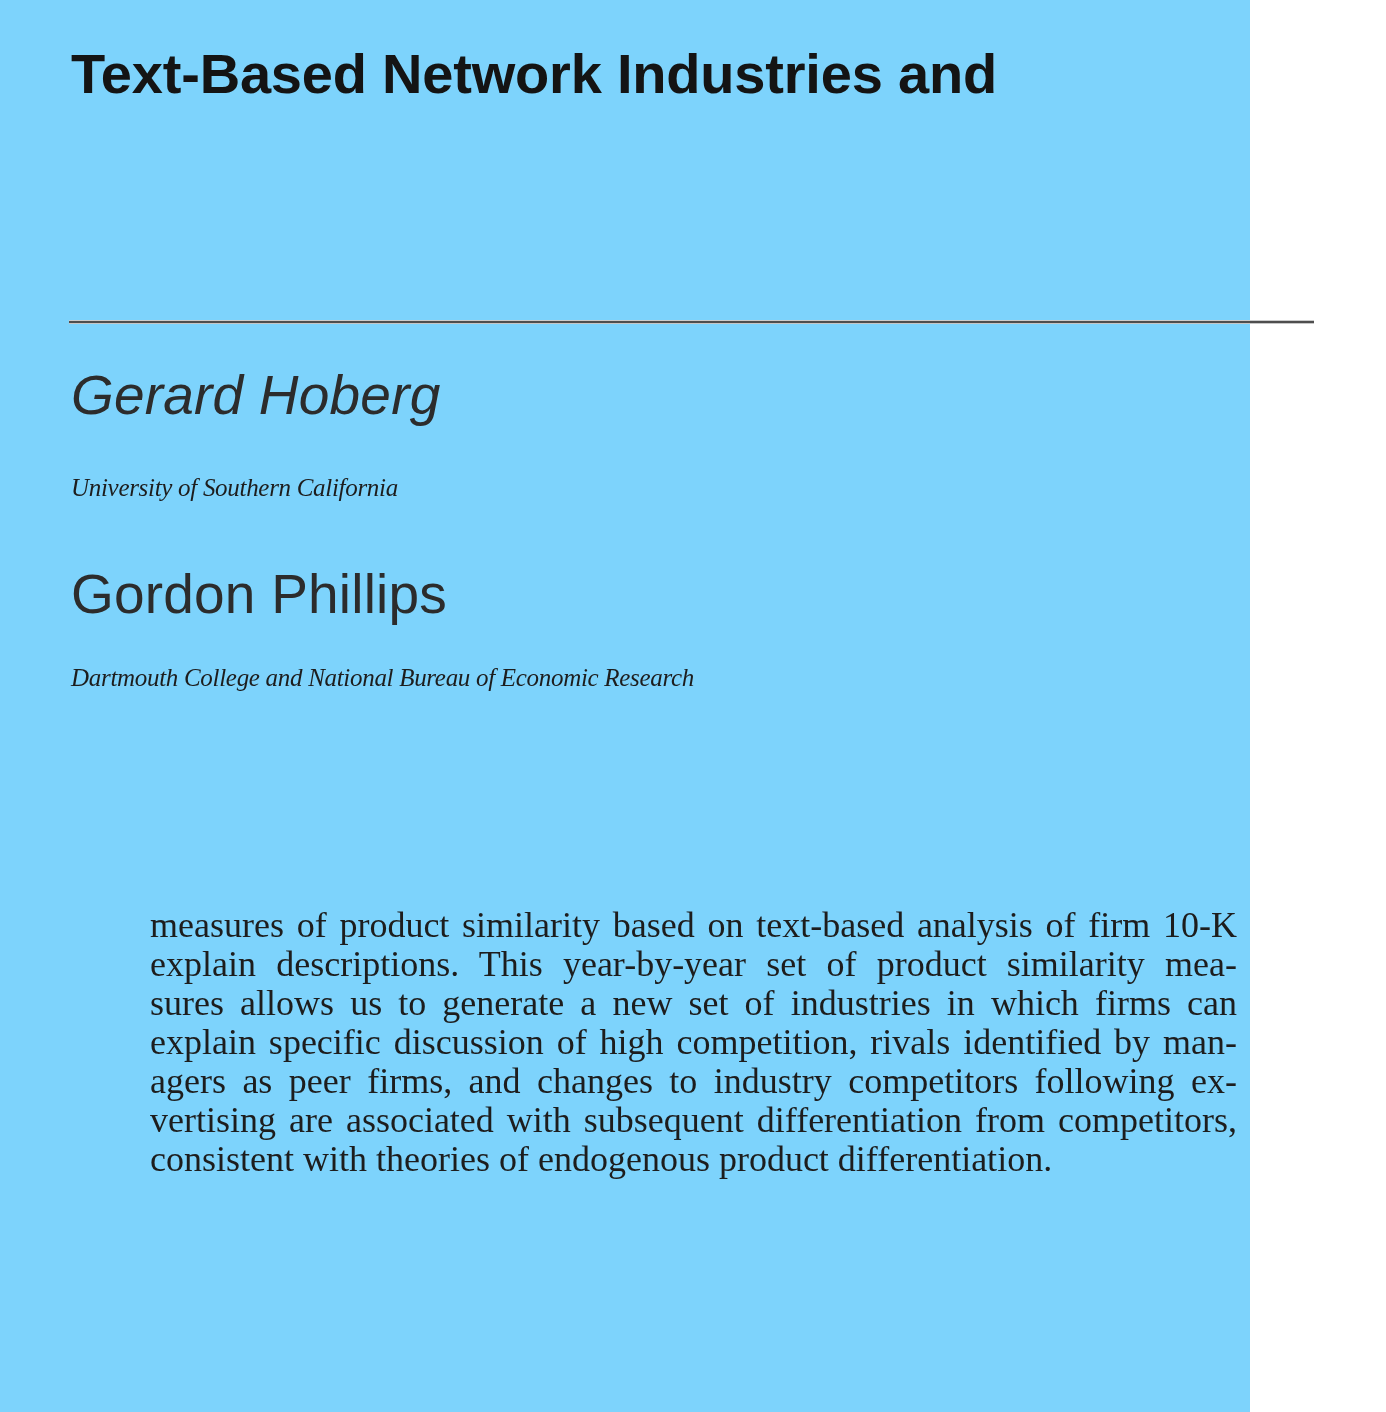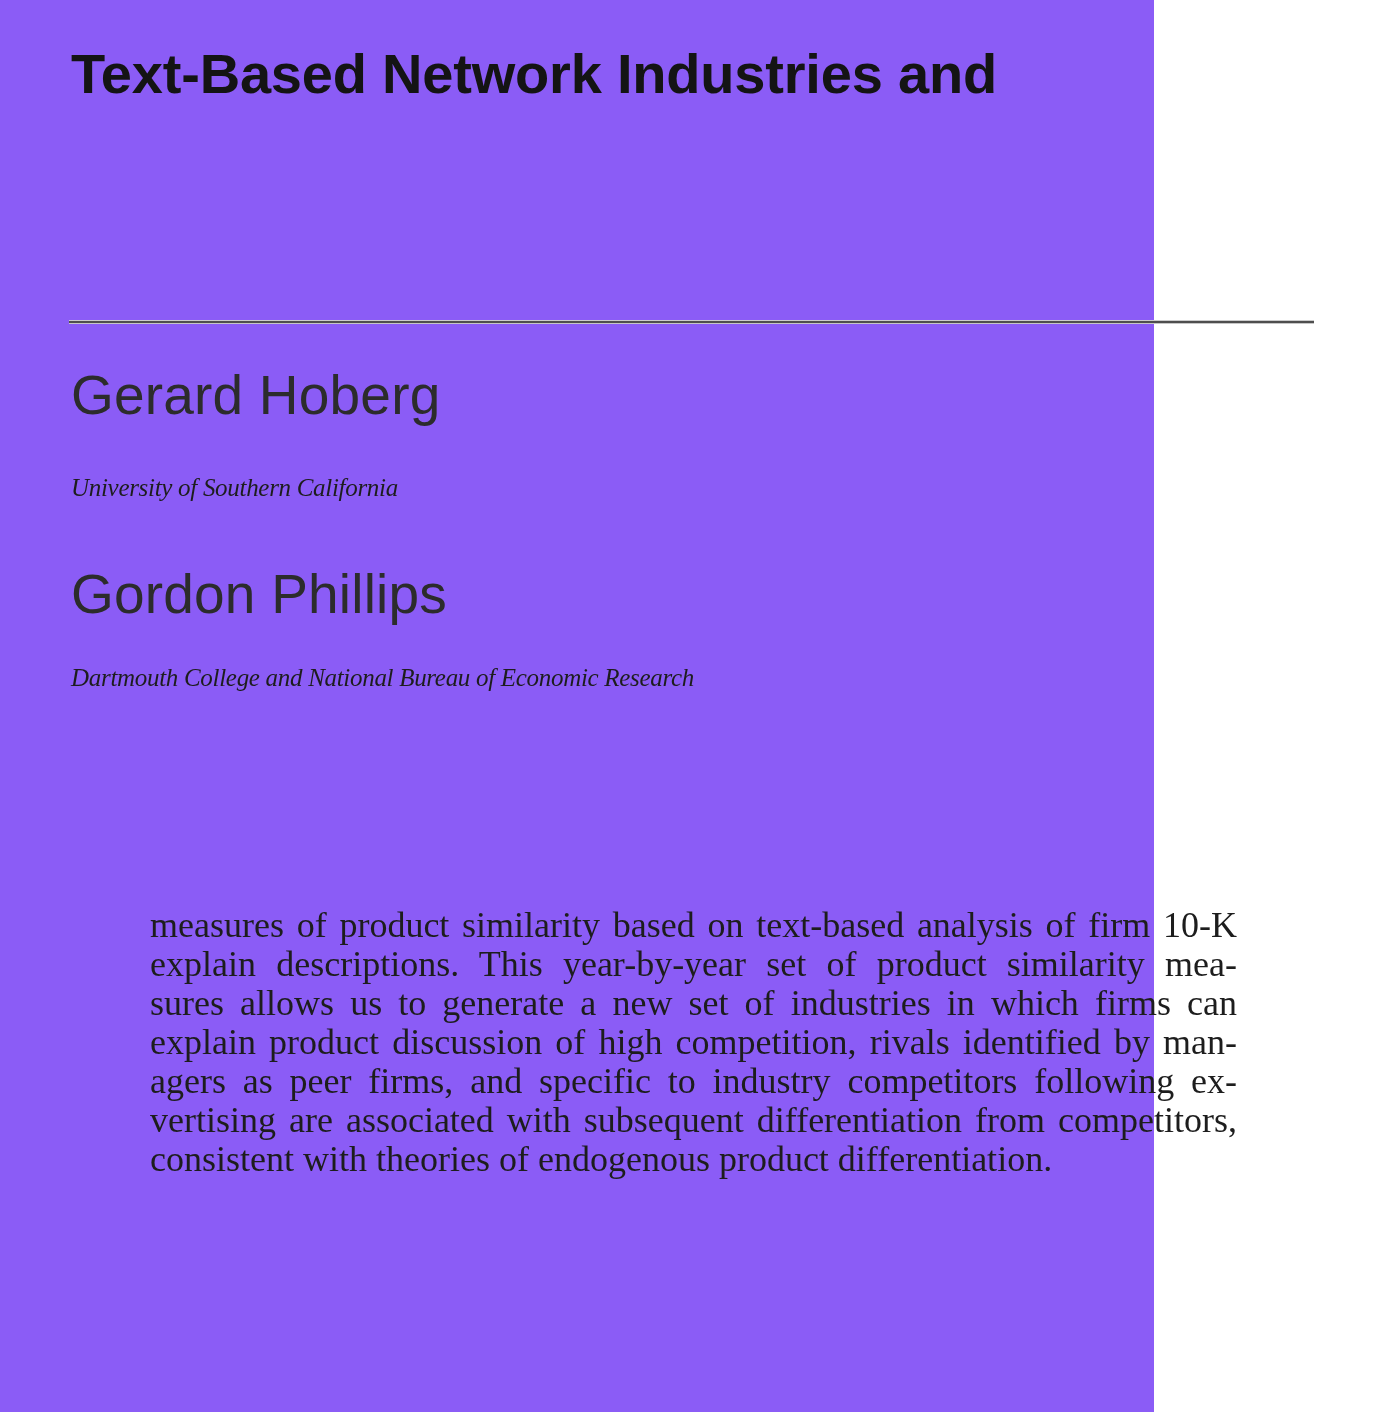--- a/index.html
+++ b/index.html
@@ -7,24 +7,24 @@
     padding: 0;
     background: #ffffff;
   }
   body {
     width: 1386px;
     height: 1412px;
     overflow: hidden;
   }
   .page {
     box-sizing: border-box;
-    width: 1154px;
+    width: 1250px;
     height: 1412px;
     padding: 44px 60px 9px 71px;
-    background: #8b5cf6;
+    background: #7dd3fc;
   }
   .title {
     margin: 0;
     font-family: "Liberation Sans", sans-serif;
     font-weight: 700;
     font-size: 56px;
     line-height: 60px;
     letter-spacing: -0.2px;
     color: #141414;
   }
@@ -40,21 +40,21 @@
       #c6c6c6 3px, #c6c6c6 4px);
   }
   .author-name {
     font-family: "Liberation Sans", sans-serif;
     font-weight: 300;
     font-size: 55px;
     line-height: 55px;
     letter-spacing: 0.2px;
     color: #2c2c2c;
   }
-  .author-name.first { margin-top: 44px; }
+  .author-name.first { margin-top: 44px; font-style: italic; }
   .author-name.second { margin-top: 60px; }
   .affiliation {
     font-family: "Liberation Serif", serif;
     font-style: italic;
     font-size: 25px;
     line-height: 39px;
     letter-spacing: -0.3px;
     color: #1d1d1d;
   }
   .affiliation.first { margin-top: 45px; }
@@ -91,19 +91,19 @@
     <div class="author-name first">Gerard Hoberg</div>
     <div class="affiliation first">University of Southern California</div>
     <div class="author-name second">Gordon Phillips</div>
     <div class="affiliation second">Dartmouth College and National Bureau of Economic Research</div>
   </section>
 
   <section class="abstract">
     <div class="abs-line">measures of product similarity based on text-based analysis of firm 10-K</div>
     <div class="abs-line">explain descriptions. This year-by-year set of product similarity mea-</div>
     <div class="abs-line">sures allows us to generate a new set of industries in which firms can</div>
-    <div class="abs-line">explain product discussion of high competition, rivals identified by man-</div>
-    <div class="abs-line">agers as peer firms, and specific to industry competitors following ex-</div>
+    <div class="abs-line">explain specific discussion of high competition, rivals identified by man-</div>
+    <div class="abs-line">agers as peer firms, and changes to industry competitors following ex-</div>
     <div class="abs-line">vertising are associated with subsequent differentiation from competitors,</div>
     <div class="abs-line last">consistent with theories of endogenous product differentiation.</div>
   </section>
 
 </main>
 
 </body></html>

